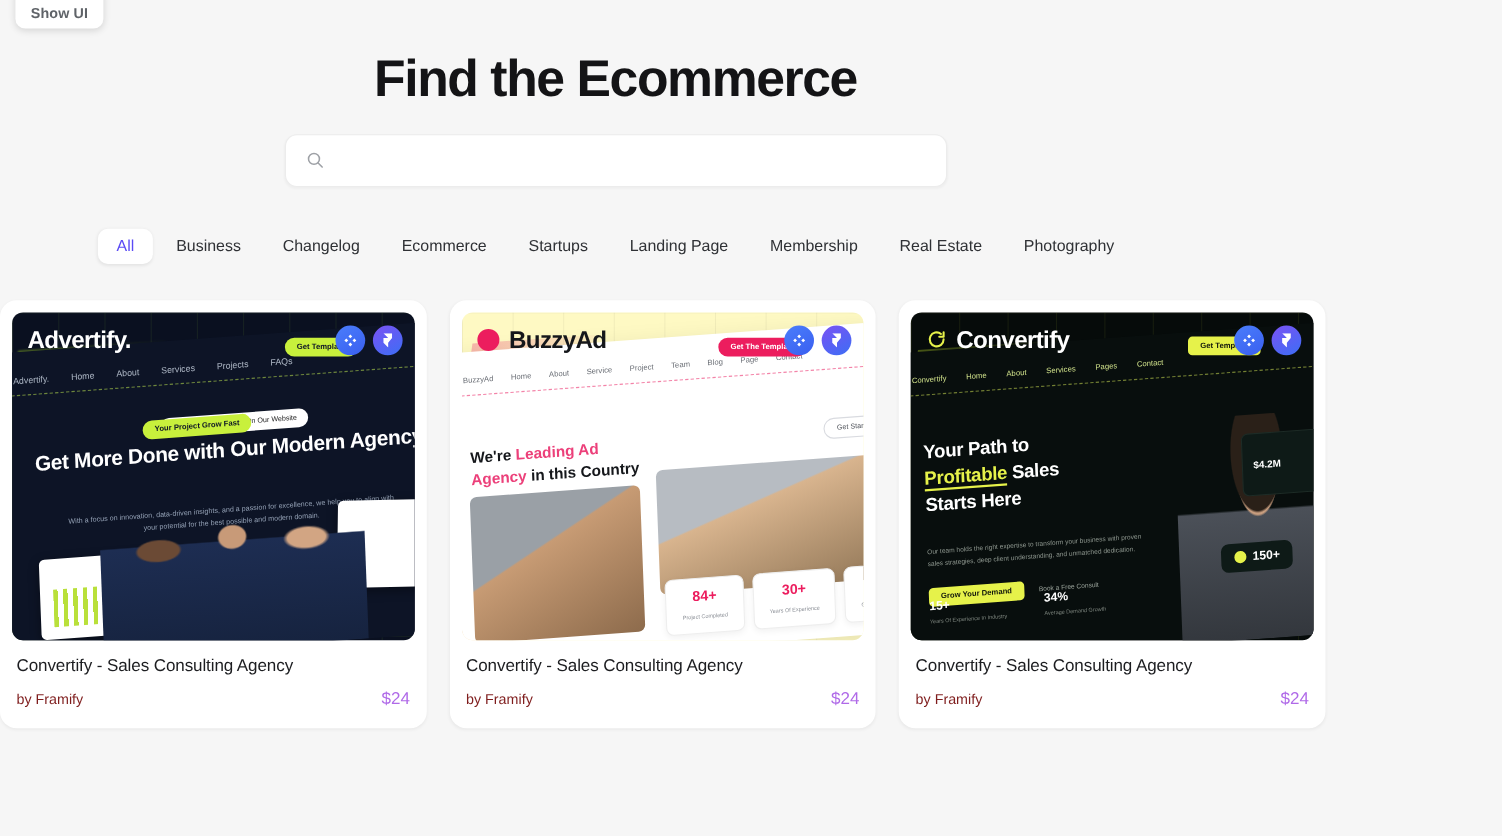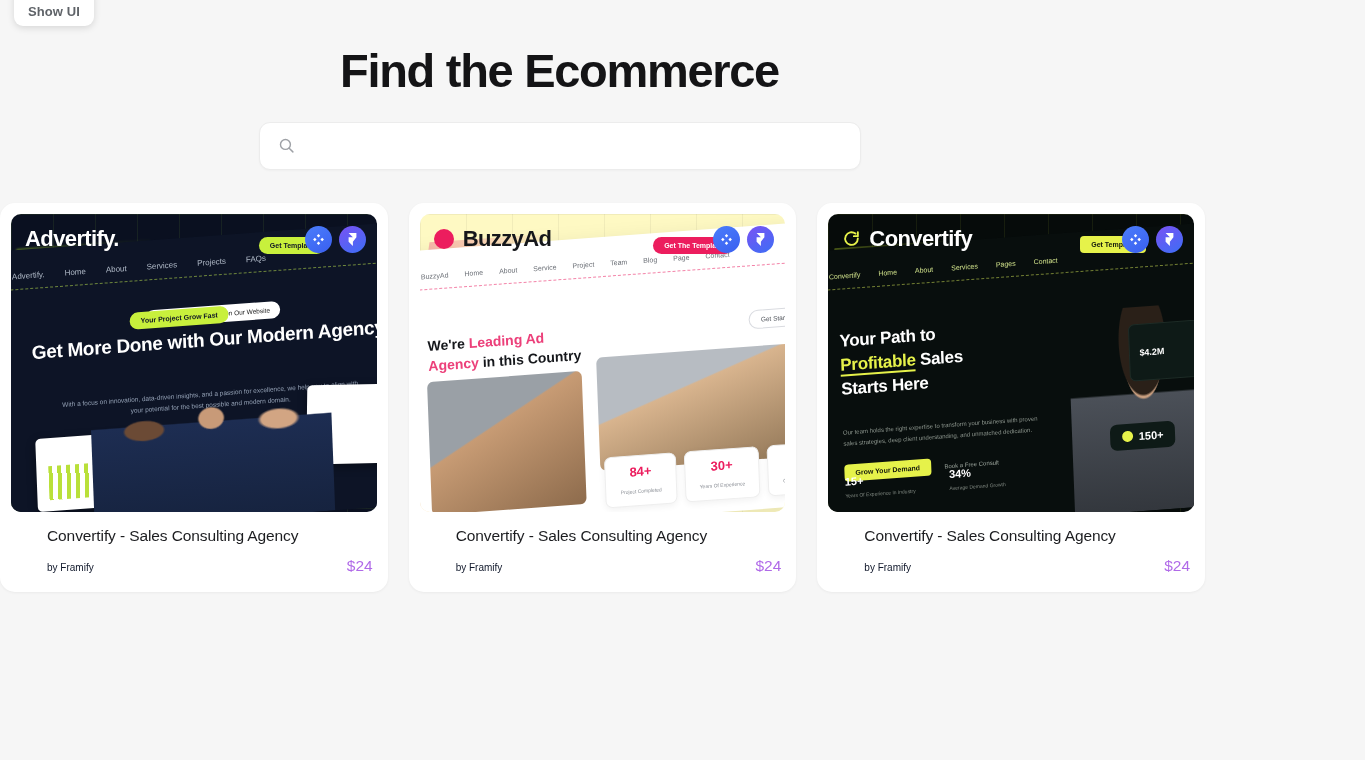--- a/index.html
+++ b/index.html
@@ -111,33 +111,33 @@
     padding: 11px 11px 0 11px;
     box-shadow: 0 1px 3px rgba(0,0,0,.05);
     overflow: hidden;
   }
   .thumb {
     position: relative;
     height: 298px;
     border-radius: 10px;
     overflow: hidden;
   }
-  .card-meta { padding: 15px 4px 17px 4px; margin-left: 32px; }
+  .card-meta { padding: 15px 4px 17px 4px; }
   .card-title {
     font-size: 15.5px;
     color: #1c1d20;
     letter-spacing: -.1px;
   }
   .card-sub-row {
     margin-top: 12px;
     display: flex;
     align-items: baseline;
     justify-content: space-between;
   }
-  .card-author { font-size: 10px; color: #0f172a; }
+  .card-author { font-size: 13px; color: #7f1d1d; }
   .card-price { font-size: 15.5px; font-weight: 400; color: #b06ae8; }
 
   
   .badges {
     position: absolute; top: 12px; right: 11px;
     display: flex; gap: 7px; z-index: 9;
   }
   .badge {
     width: 27px; height: 27px; border-radius: 50%;
     display: flex; align-items: center; justify-content: center;
@@ -366,20 +366,31 @@
     <h1 id="page-title">Find the Ecommerce</h1>
 
     <div id="search-wrap">
       <svg width="17" height="17" viewBox="0 0 24 24" fill="none" stroke="#9ea1a6" stroke-width="2">
         <circle cx="10.5" cy="10.5" r="7"></circle>
         <line x1="15.8" y1="15.8" x2="21" y2="21" stroke-linecap="round"></line>
       </svg>
     </div>
   </div>
 
+  <div id="tabs">
+    <button class="tab active">All</button>
+    <button class="tab">Business</button>
+    <button class="tab">Changelog</button>
+    <button class="tab">Ecommerce</button>
+    <button class="tab">Startups</button>
+    <button class="tab">Landing Page</button>
+    <button class="tab">Membership</button>
+    <button class="tab">Real Estate</button>
+    <button class="tab">Photography</button>
+  </div>
 
   <div id="card-grid">
 
     <div class="card">
       <div class="thumb t-advertify">
         <div class="grid-lines"></div>
         <div class="lime-wedge"></div>
 
         <div class="badges">
           <div class="badge webflow">

